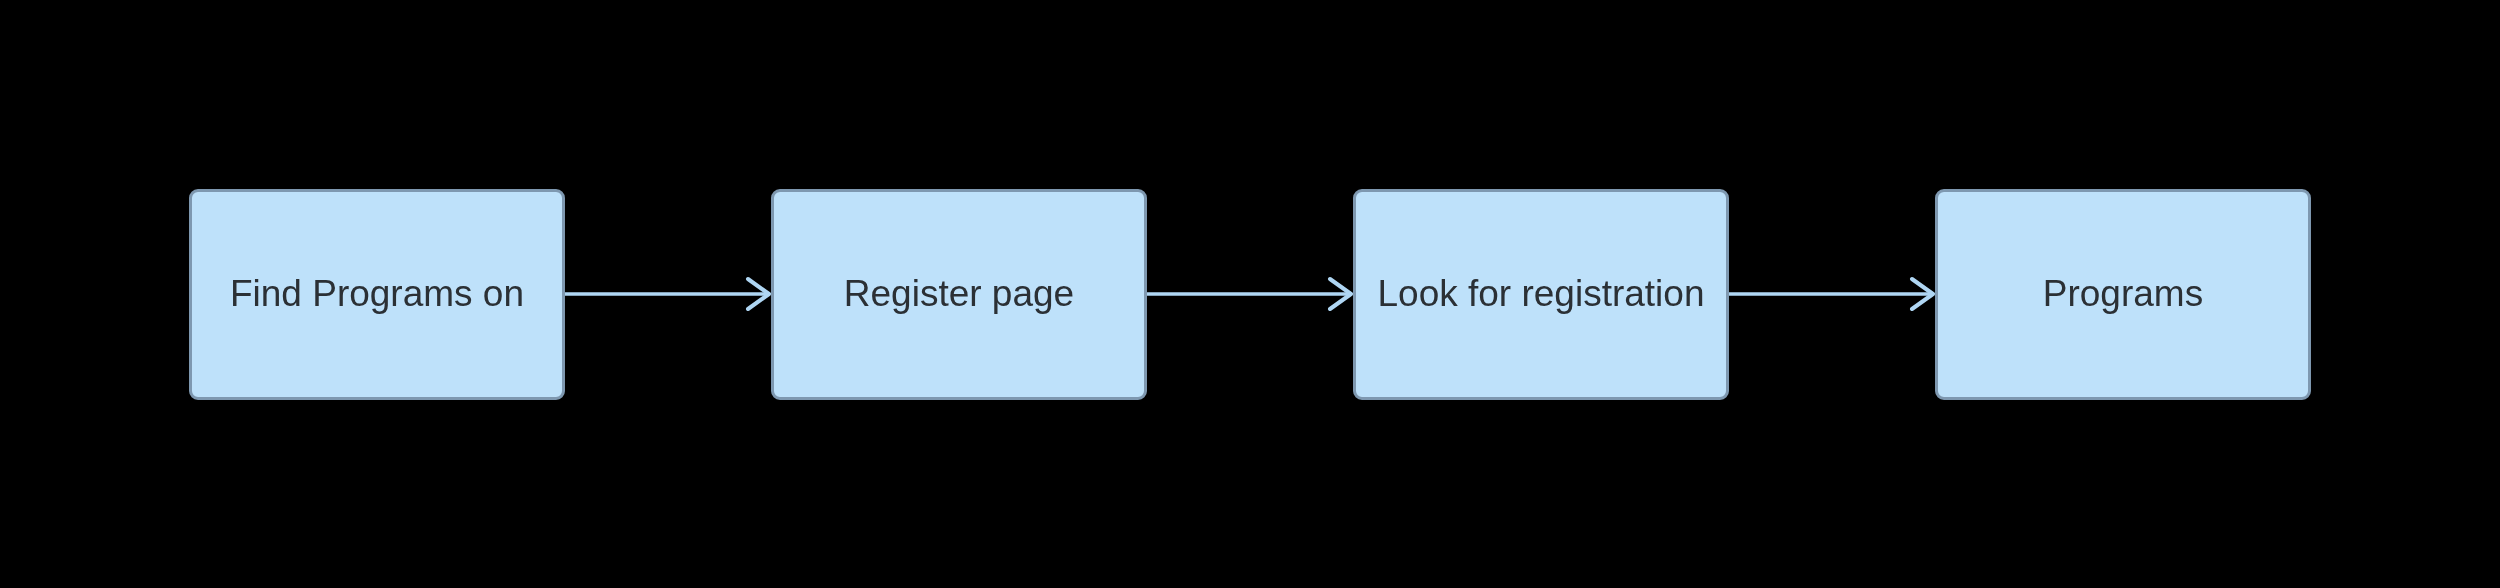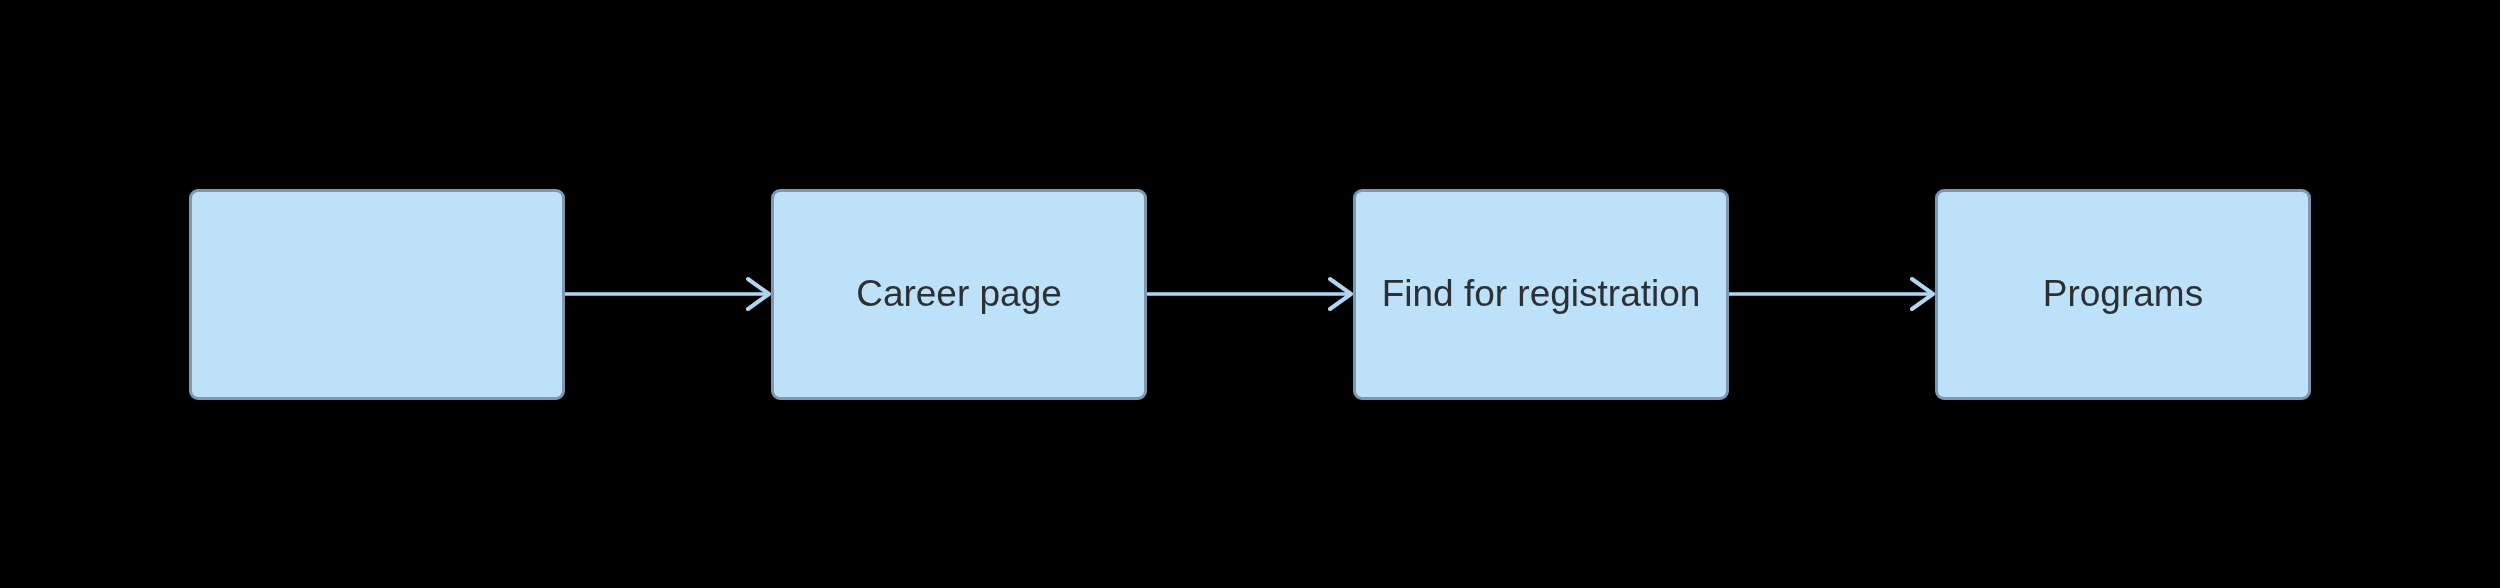--- a/index.html
+++ b/index.html
@@ -47,38 +47,39 @@
     display: block;
     color: var(--arrow, #AFD6F3);
   }
 </style>
 </head>
 <body>
 
 <div class="canvas">
 
   <div class="node">
+    <div class="node-line">Find Programs on</div>
   </div>
 
   <svg class="edge" width="206" height="64" viewBox="0 0 206 64" aria-hidden="true">
     <line x1="0" y1="32" x2="202" y2="32" stroke="currentColor" stroke-width="3.5"></line>
     <polyline points="183,17 204,32 183,47" fill="none" stroke="currentColor" stroke-width="4" stroke-linecap="round" stroke-linejoin="round"></polyline>
   </svg>
 
   <div class="node">
-    <div class="node-line">Career page</div>
+    <div class="node-line">Register page</div>
   </div>
 
   <svg class="edge" width="206" height="64" viewBox="0 0 206 64" aria-hidden="true">
     <line x1="0" y1="32" x2="202" y2="32" stroke="currentColor" stroke-width="3.5"></line>
     <polyline points="183,17 204,32 183,47" fill="none" stroke="currentColor" stroke-width="4" stroke-linecap="round" stroke-linejoin="round"></polyline>
   </svg>
 
   <div class="node">
-    <div class="node-line">Find for registration</div>
+    <div class="node-line">Look for registration</div>
   </div>
 
   <svg class="edge" width="206" height="64" viewBox="0 0 206 64" aria-hidden="true">
     <line x1="0" y1="32" x2="202" y2="32" stroke="currentColor" stroke-width="3.5"></line>
     <polyline points="183,17 204,32 183,47" fill="none" stroke="currentColor" stroke-width="4" stroke-linecap="round" stroke-linejoin="round"></polyline>
   </svg>
 
   <div class="node">
     <div class="node-line">Programs</div>
   </div>

